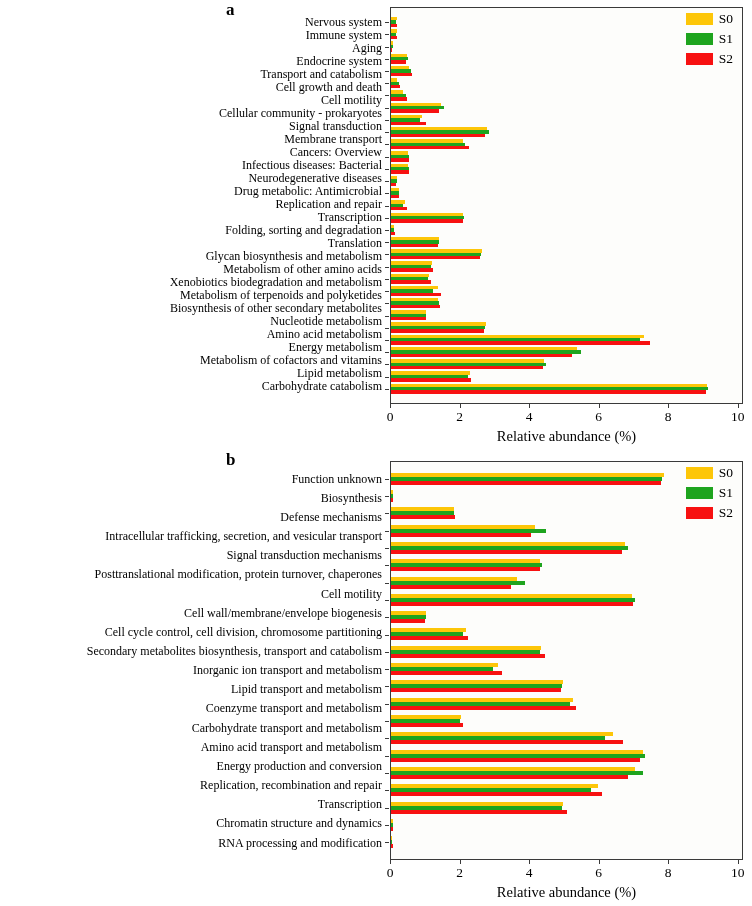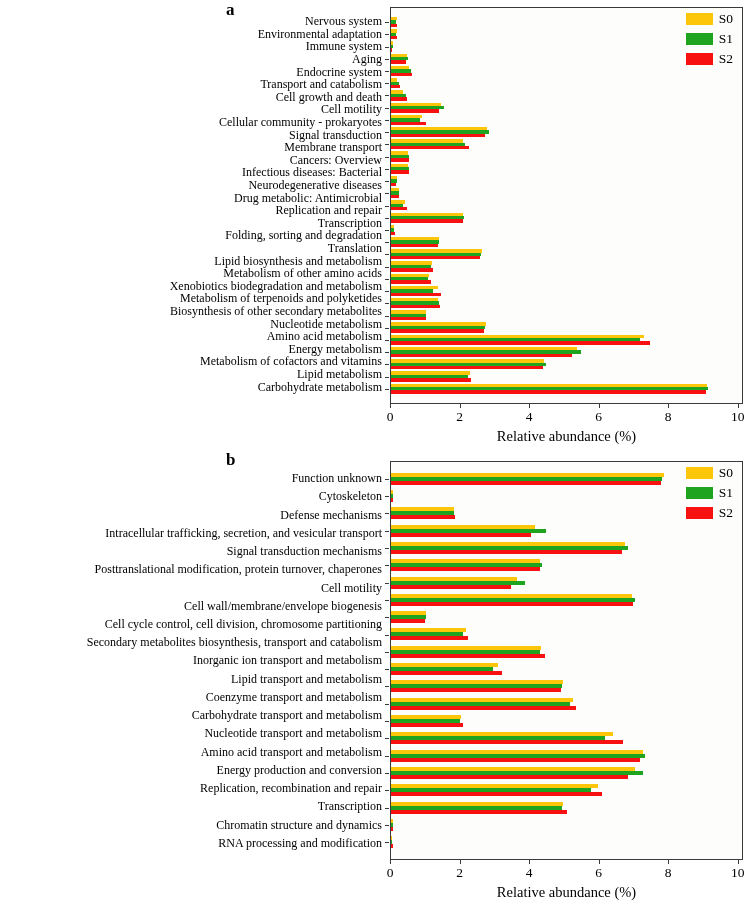--- a/index.html
+++ b/index.html
@@ -54,49 +54,48 @@
 </style>
 </head>
 <body>
 
 <div>
 
   <section class="panel" id="panel-a">
     <div class="panel-letter">a</div>
     <div class="cats">
         <div class="cat">Nervous system</div>
-        <div class="cat">Environmental adaptation</div>
         <div class="cat">Immune system</div>
         <div class="cat">Aging</div>
         <div class="cat">Endocrine system</div>
         <div class="cat">Transport and catabolism</div>
         <div class="cat">Cell growth and death</div>
         <div class="cat">Cell motility</div>
         <div class="cat">Cellular community - prokaryotes</div>
         <div class="cat">Signal transduction</div>
         <div class="cat">Membrane transport</div>
         <div class="cat">Cancers: Overview</div>
         <div class="cat">Infectious diseases: Bacterial</div>
         <div class="cat">Neurodegenerative diseases</div>
         <div class="cat">Drug metabolic: Antimicrobial</div>
         <div class="cat">Replication and repair</div>
         <div class="cat">Transcription</div>
         <div class="cat">Folding, sorting and degradation</div>
         <div class="cat">Translation</div>
-        <div class="cat">Lipid biosynthesis and metabolism</div>
+        <div class="cat">Glycan biosynthesis and metabolism</div>
         <div class="cat">Metabolism of other amino acids</div>
         <div class="cat">Xenobiotics biodegradation and metabolism</div>
         <div class="cat">Metabolism of terpenoids and polyketides</div>
         <div class="cat">Biosynthesis of other secondary metabolites</div>
         <div class="cat">Nucleotide metabolism</div>
         <div class="cat">Amino acid metabolism</div>
         <div class="cat">Energy metabolism</div>
         <div class="cat">Metabolism of cofactors and vitamins</div>
         <div class="cat">Lipid metabolism</div>
-        <div class="cat">Carbohydrate metabolism</div>
+        <div class="cat">Carbohydrate catabolism</div>
       </div>
     <div class="plot">
       <div class="groups">
           <div class="group">
             <div class="bar" style="background: rgb(253, 198, 8); width: 1.67488%;"></div>
             <div class="bar" style="background: rgb(30, 164, 30); width: 1.37931%;"></div>
             <div class="bar" style="background: rgb(247, 17, 17); width: 1.57635%;"></div>
           </div>
           <div class="group">
             <div class="bar" style="background: rgb(253, 198, 8); width: 1.67488%;"></div>
@@ -309,34 +308,33 @@
         <span class="xmark" style="left: 98.5222%;"></span>
         <span class="xticklabel" style="left: 98.5222%;">10</span>
       </div>
     <div class="xlabel">Relative abundance (%)</div>
   </section>
 
   <section class="panel" id="panel-b">
     <div class="panel-letter">b</div>
     <div class="cats">
         <div class="cat">Function unknown</div>
-        <div class="cat">Cytoskeleton</div>
+        <div class="cat">Biosynthesis</div>
         <div class="cat">Defense mechanisms</div>
         <div class="cat">Intracellular trafficking, secretion, and vesicular transport</div>
         <div class="cat">Signal transduction mechanisms</div>
         <div class="cat">Posttranslational modification, protein turnover, chaperones</div>
         <div class="cat">Cell motility</div>
         <div class="cat">Cell wall/membrane/envelope biogenesis</div>
         <div class="cat">Cell cycle control, cell division, chromosome partitioning</div>
         <div class="cat">Secondary metabolites biosynthesis, transport and catabolism</div>
         <div class="cat">Inorganic ion transport and metabolism</div>
         <div class="cat">Lipid transport and metabolism</div>
         <div class="cat">Coenzyme transport and metabolism</div>
         <div class="cat">Carbohydrate transport and metabolism</div>
-        <div class="cat">Nucleotide transport and metabolism</div>
         <div class="cat">Amino acid transport and metabolism</div>
         <div class="cat">Energy production and conversion</div>
         <div class="cat">Replication, recombination and repair</div>
         <div class="cat">Transcription</div>
         <div class="cat">Chromatin structure and dynamics</div>
         <div class="cat">RNA processing and modification</div>
       </div>
     <div class="plot">
       <div class="groups">
           <div class="group">

